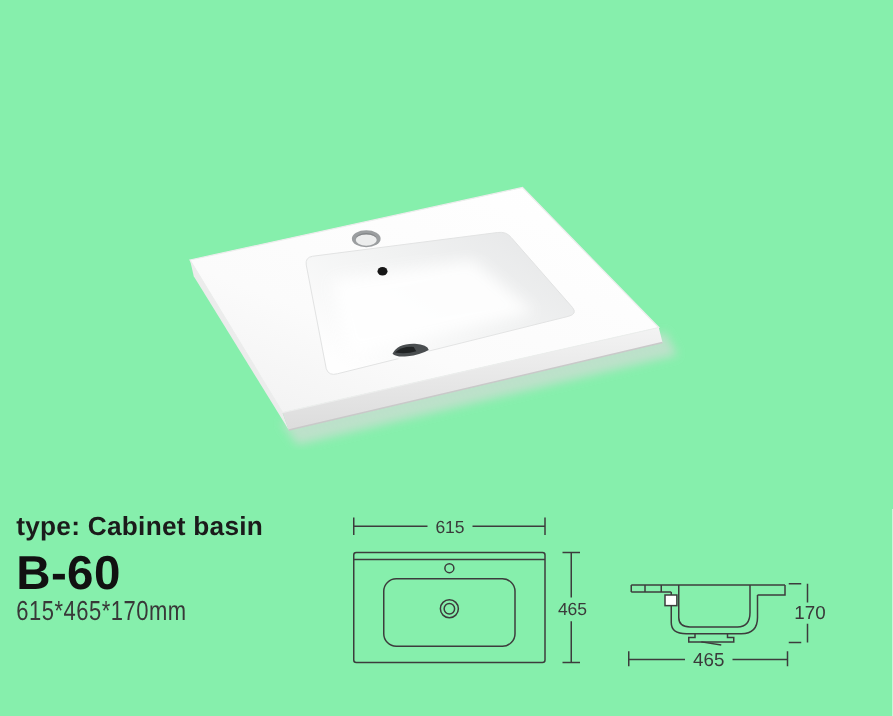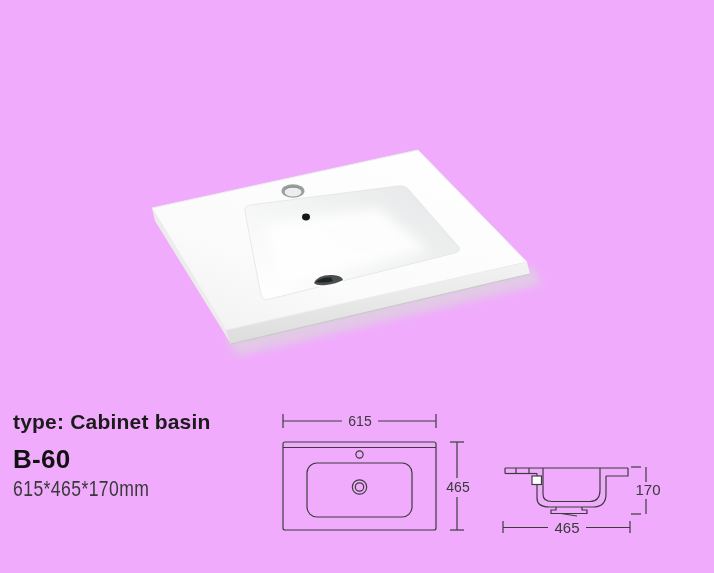--- a/index.html
+++ b/index.html
@@ -1,30 +1,30 @@
 <!DOCTYPE html>
 <html><head>
 <meta charset="utf-8">
 <style>
   html,body{margin:0;padding:0;background:#ffffff;}
   .stage{
     position:relative;
     width:714px;height:573px;
-    background:#f0abfc;
+    background:#86efac;
     overflow:hidden;
     font-family:"Liberation Sans", sans-serif;
   }
   .abs{position:absolute;}
   .info-block{left:13px;top:409px;width:250px;}
   .type-label{
     font-size:21px;font-weight:700;color:#1b1b1b;
     letter-spacing:0.2px;line-height:26px;
   }
   .model-label{
-    font-size:26px;font-weight:700;color:#111111;
+    font-size:38px;font-weight:700;color:#111111;
     letter-spacing:0.3px;line-height:32px;margin-top:8px;
   }
   .size-label{
     font-size:22px;font-weight:400;color:#383838;
     transform:scaleX(0.80);transform-origin:left center;
     letter-spacing:0.5px;line-height:24px;margin-top:2px;
     white-space:nowrap;
   }
   svg text{
     font-family:"Liberation Sans", sans-serif;

